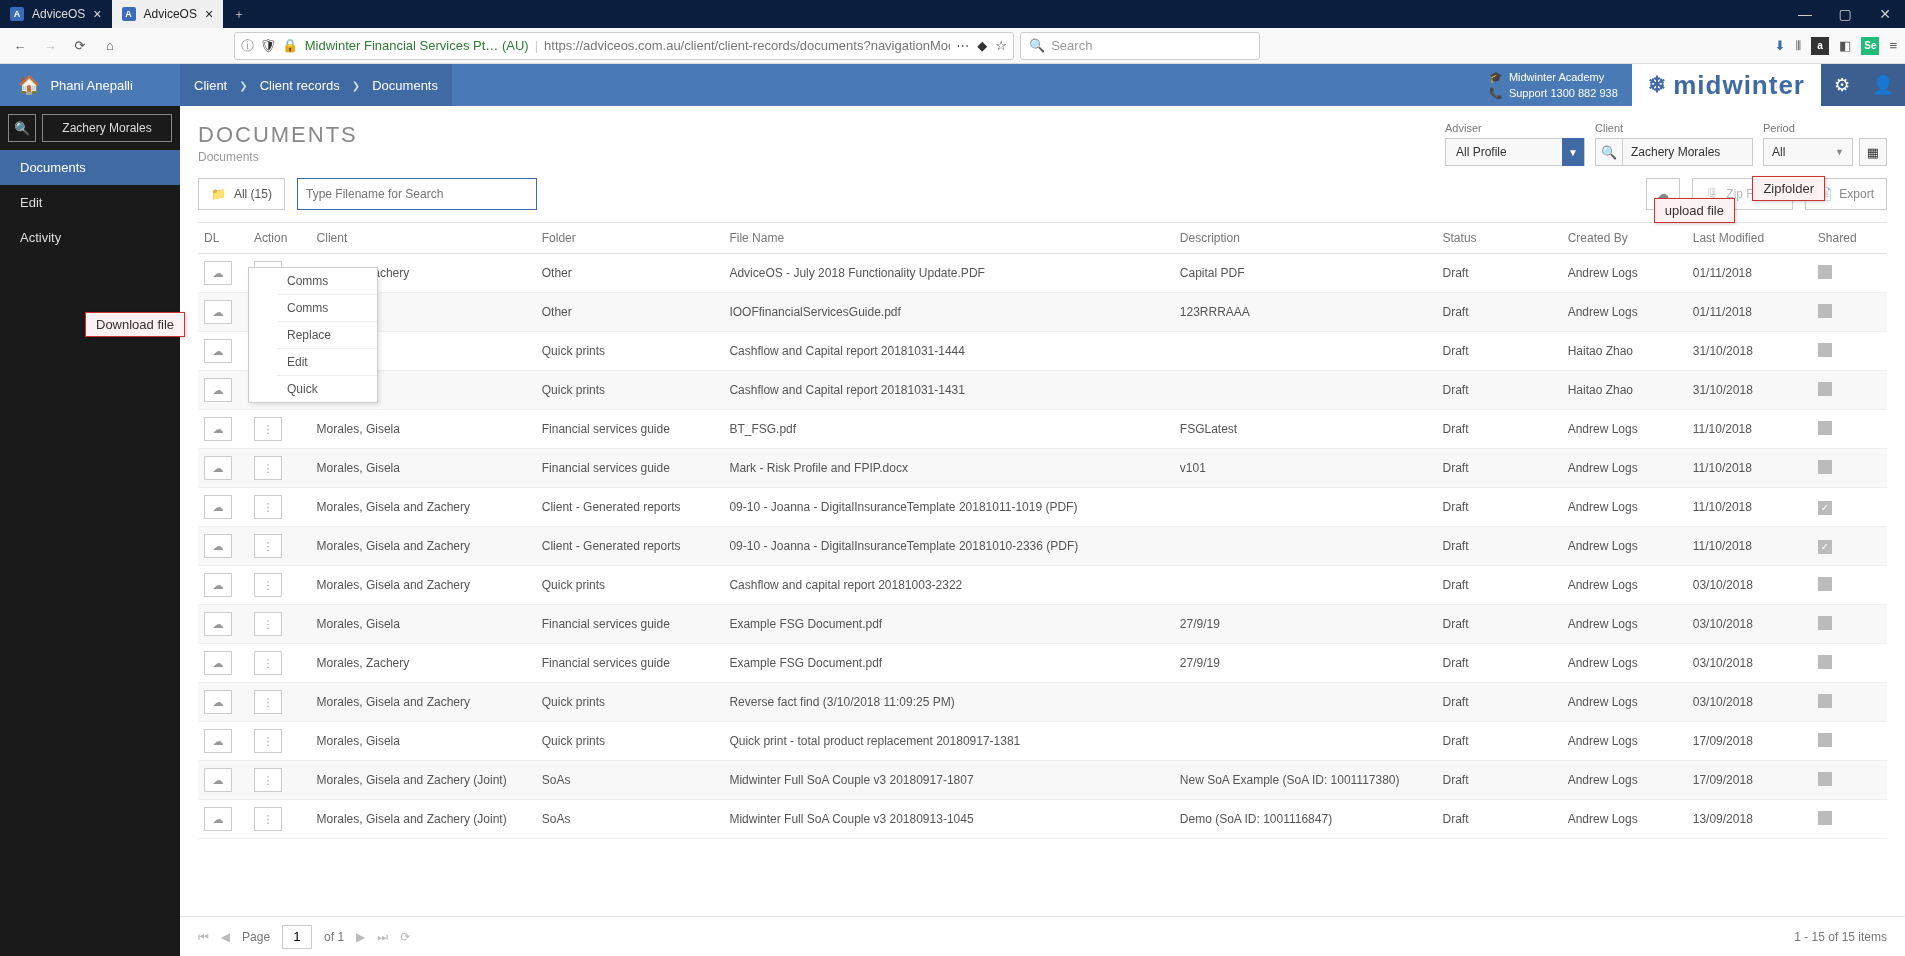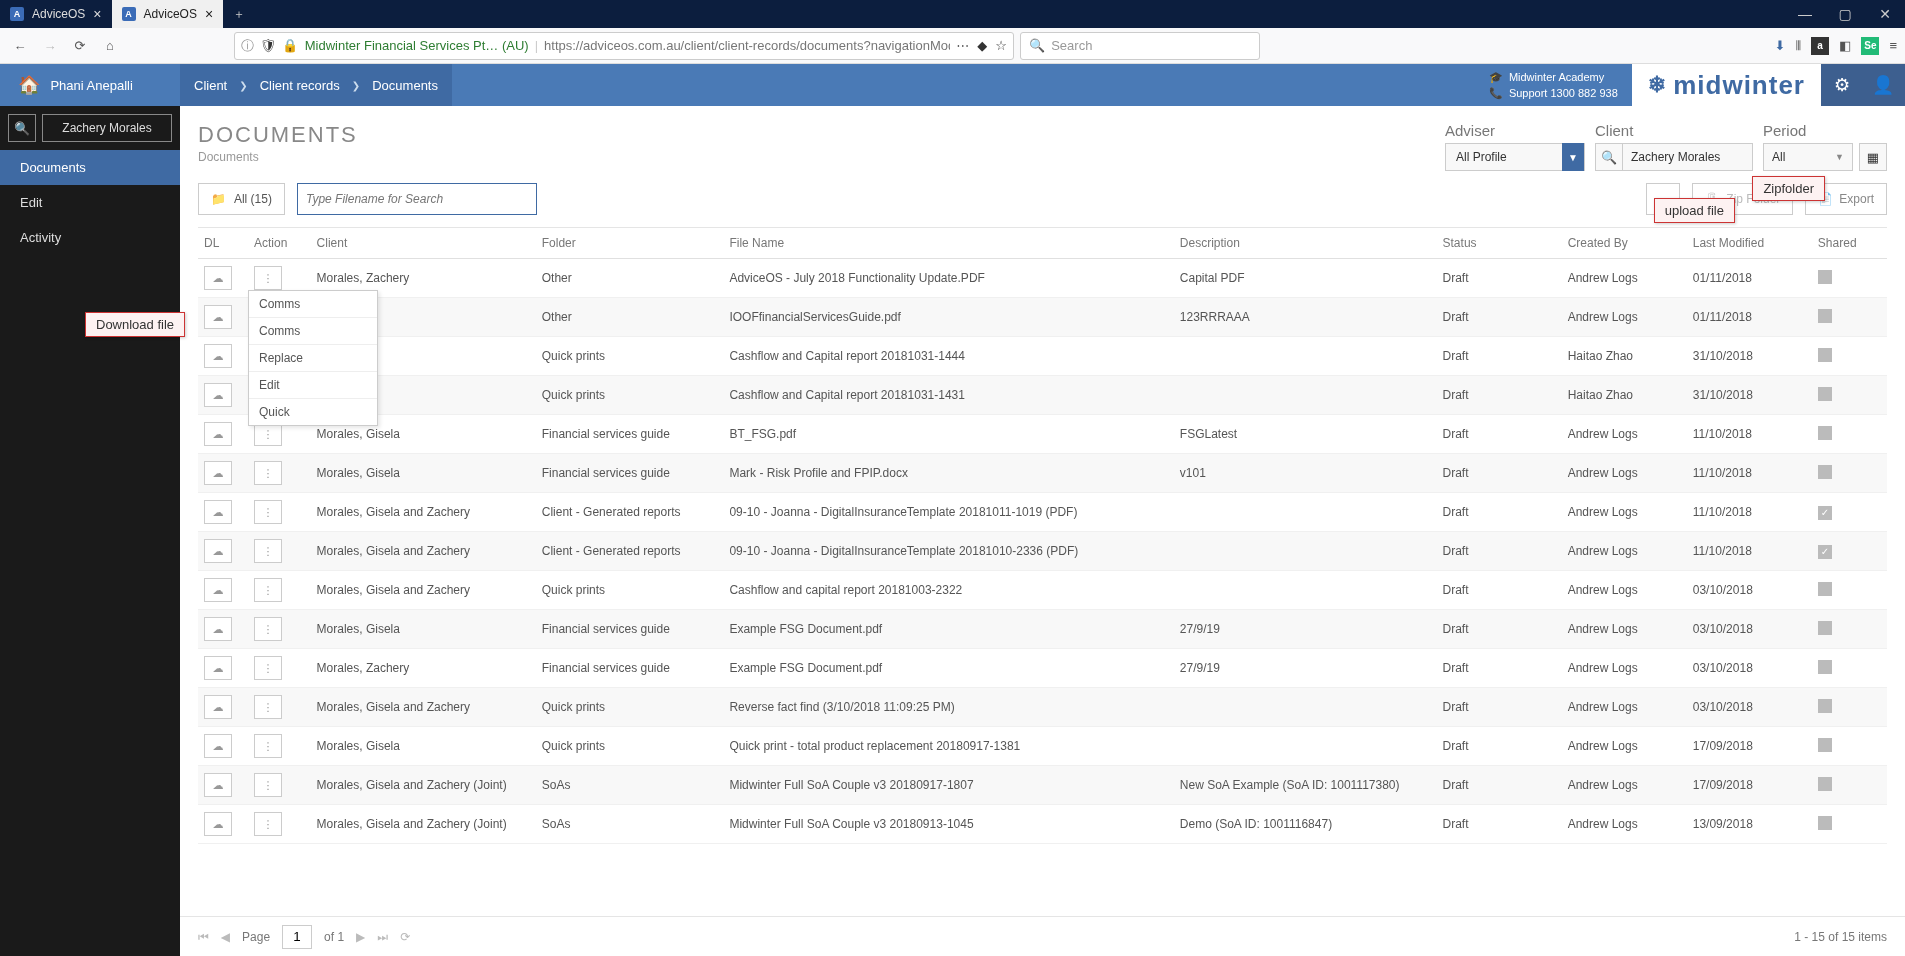--- a/index.html
+++ b/index.html
@@ -48,30 +48,30 @@
   .sb-client { flex:1; border:1px solid #888; height:28px; display:flex;align-items:center;justify-content:center; font-size:12px;}
   .sb-item { padding:10px 20px; font-size:13px; cursor:pointer;}
   .sb-item.active { background:#3f6aa3; color:#fff;}
   
   .main { flex:1; background:#fff; display:flex; flex-direction:column; overflow:hidden; position:relative;}
   .page-head { padding:16px 18px 8px; display:flex; align-items:flex-start;}
   .page-title { font-size:22px; color:#888; letter-spacing:2px; font-weight:400;}
   .page-sub { font-size:12px; color:#999; margin-top:2px;}
   .head-filters { margin-left:auto; display:flex; gap:10px; align-items:flex-end;}
   .filter-col { display:flex; flex-direction:column; gap:4px;}
-  .filter-label { font-size:15px; color:#777;}
+  .filter-label { font-size:11px; color:#777;}
   .filter-ctrl { height:28px; border:1px solid #ccc; background:#f8f8f8; padding:0 8px; display:flex; align-items:center; font-size:12px; gap:6px;}
   .filter-ctrl.split { padding:0;}
   .filter-ctrl.split .txt { padding:0 10px;}
   .filter-ctrl .dd { background:#3f6aa3; color:#fff; width:22px; height:28px; display:flex;align-items:center;justify-content:center; font-size:10px;}
   .filter-sq { width:28px; height:28px; border:1px solid #ccc; display:flex;align-items:center;justify-content:center; background:#f8f8f8;}
   
   .toolbar-row { padding:4px 18px 12px; display:flex; align-items:center; gap:12px;}
   .tool-chip { border:1px solid #ccc; height:32px; padding:0 12px; display:flex;align-items:center; gap:8px; font-size:12px; color:#555; background:#fff;}
-  .search-input { border:1px solid #3f6aa3; height:32px; width:240px; padding:0 8px; font-size:12px; font-style:italic; color:#737373;}
+  .search-input { border:1px solid #3f6aa3; height:32px; width:240px; padding:0 8px; font-size:12px; color:#737373;}
   .tool-spacer { flex:1;}
   .tool-btn { border:1px solid #ccc; height:32px; padding:0 12px; display:flex;align-items:center; gap:6px; font-size:12px; color:#888; background:#fff;}
   .tool-btn.icon-only { padding:0; width:34px; justify-content:center;}
   .tool-btn.disabled { color:#bbb;}
   
   
   .grid-wrap { flex:1; overflow:auto; border-top:1px solid #e5e5e5; margin:0 18px; position:relative;}
   table.grid { width:100%; border-collapse:collapse; font-size:12px;}
   .grid th { text-align:left; padding:8px 6px; color:#777; font-weight:400; border-bottom:1px solid #e0e0e0; background:#fff;}
   .grid td { padding:7px 6px; border-bottom:1px solid #f0f0f0; color:#555;}
@@ -572,21 +572,21 @@
               <td>Midwinter Full SoA Couple v3 20180913-1045</td>
               <td>Demo (SoA ID: 1001116847)</td>
               <td>Draft</td>
               <td>Andrew Logs</td>
               <td>13/09/2018</td>
               <td><span class="share-box"></span></td>
             </tr>
           </tbody>
       </table>
 
-      <div class="context-menu" id="ctx-menu" style="top:62px; left:50px;">
+      <div class="context-menu" id="ctx-menu" style="top:44px; left:50px;padding-left:28px;">
           <div class="cm-item">Comms</div>
           <div class="cm-item">Comms</div>
           <div class="cm-item">Replace</div>
           <div class="cm-item">Edit</div>
           <div class="cm-item">Quick</div>
         </div>
     </div>
 
     <div class="pagination">
       <span class="pg-btn">⏮</span>

